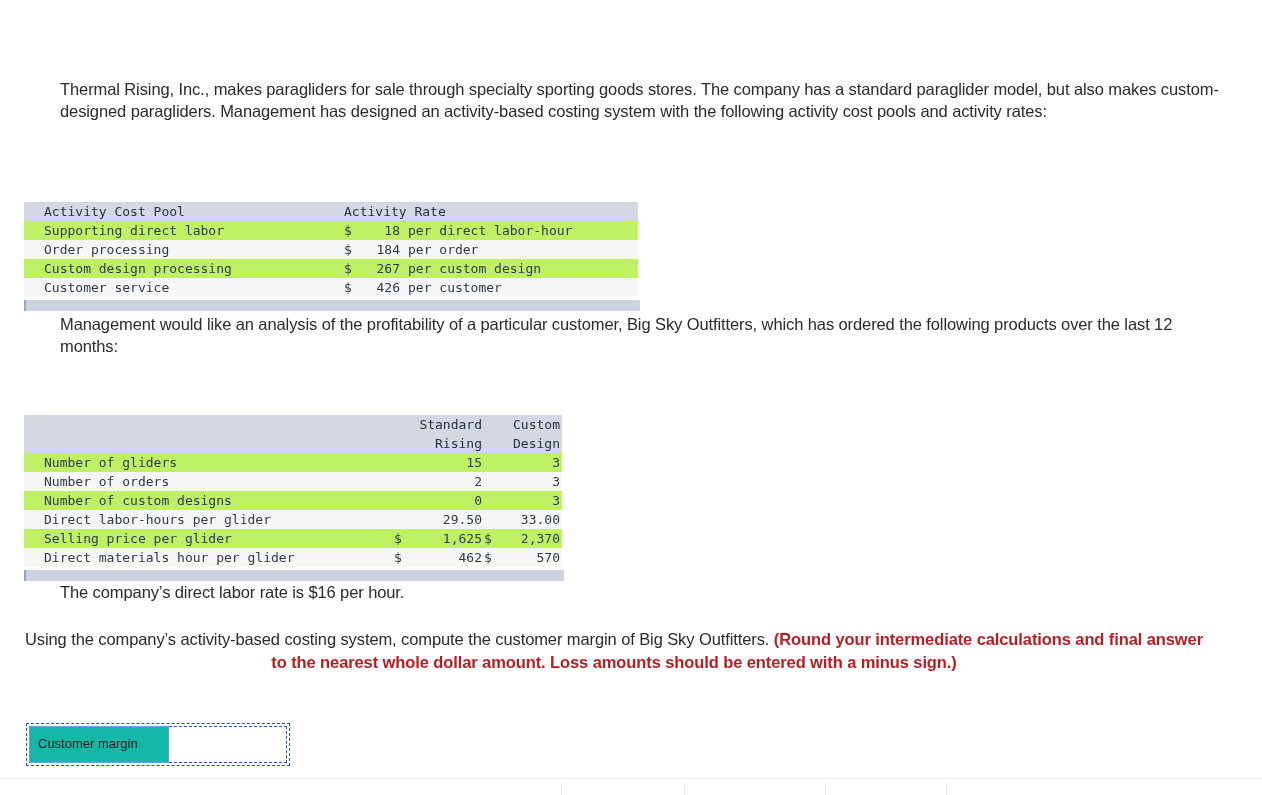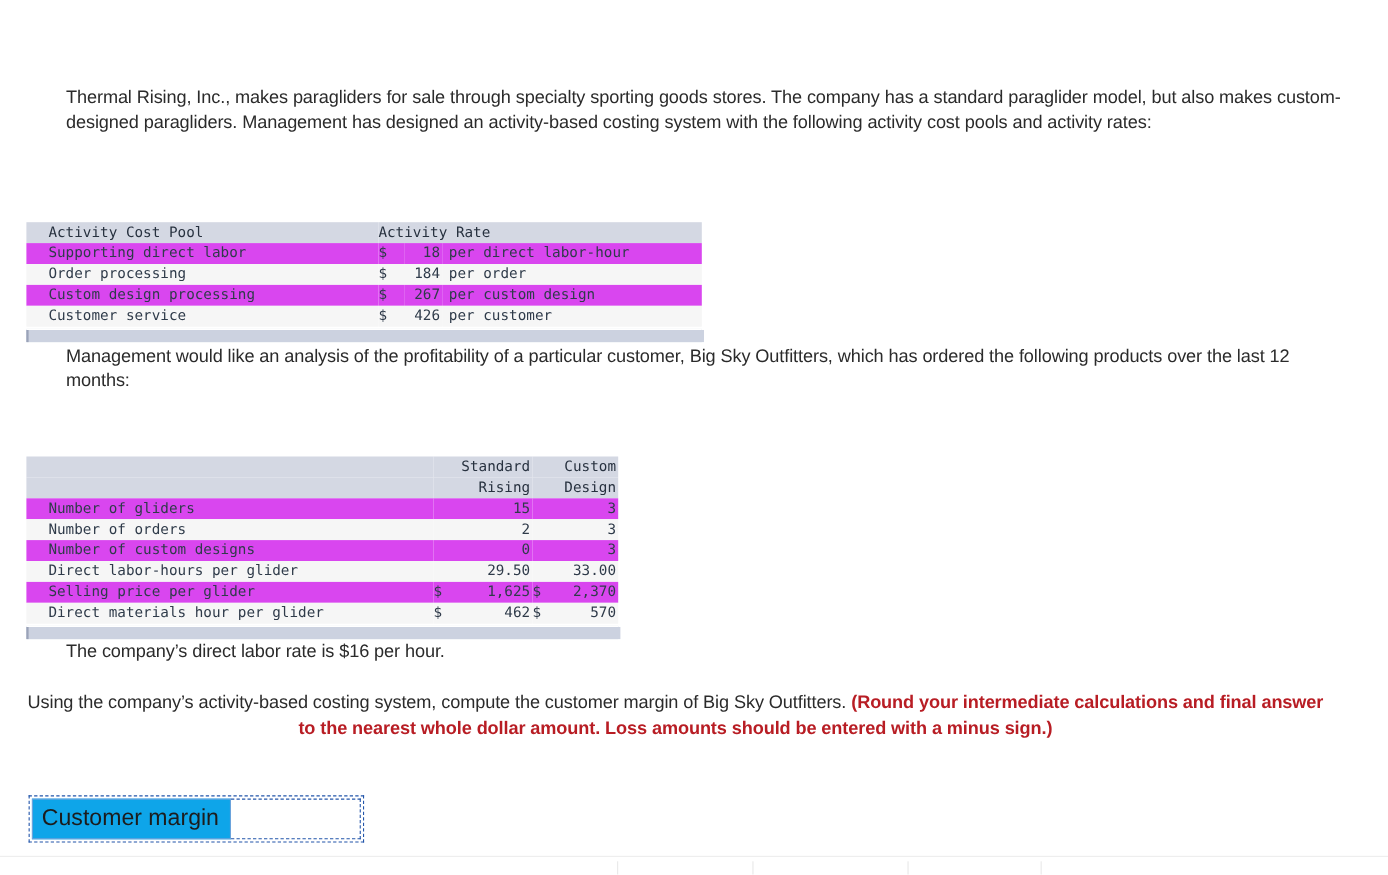--- a/index.html
+++ b/index.html
@@ -85,21 +85,21 @@
     line-height: 19px;
     white-space: pre;
     vertical-align: middle;
     text-align: left;
   }
   table.data-table thead td,
   table.data-table thead th {
     background: #d4d8e3;
     color: #27313f;
   }
-  table.data-table tbody tr.odd td { background: #d946ef; }
+  table.data-table tbody tr.odd td { background: #bef264; }
   table.data-table tbody tr.even td { background: #f6f6f6; }
 
   .cell-indent { padding-left: 20px !important; }
   .cell-num { text-align: right !important; padding-right: 2px !important; }
 
   
   .tbl-scrollbar {
     height: 11px;
     background: #ccd2e0;
     border-top: 1px solid #ffffff;
@@ -119,24 +119,24 @@
     position: absolute;
     left: 26px;
     top: 723px;
     display: flex;
     align-items: stretch;
     border: 1px dashed #2255aa;
     padding: 2px;
     background: #ffffff;
   }
   #answer-widget .ans-label {
-    background: #0ea5e9;
+    background: #14b8a6;
     color: #1c1c1c;
     font-family: "Liberation Sans", sans-serif;
-    font-size: 21px;
+    font-size: 13px;
     line-height: 15px;
     padding: 9px 10px 9px 8px;
     white-space: nowrap;
     border: 1px solid #6aa3dc;
     box-sizing: border-box;
     min-width: 140px;
   }
   #answer-widget .ans-input {
     width: 118px;
     background: #ffffff;

